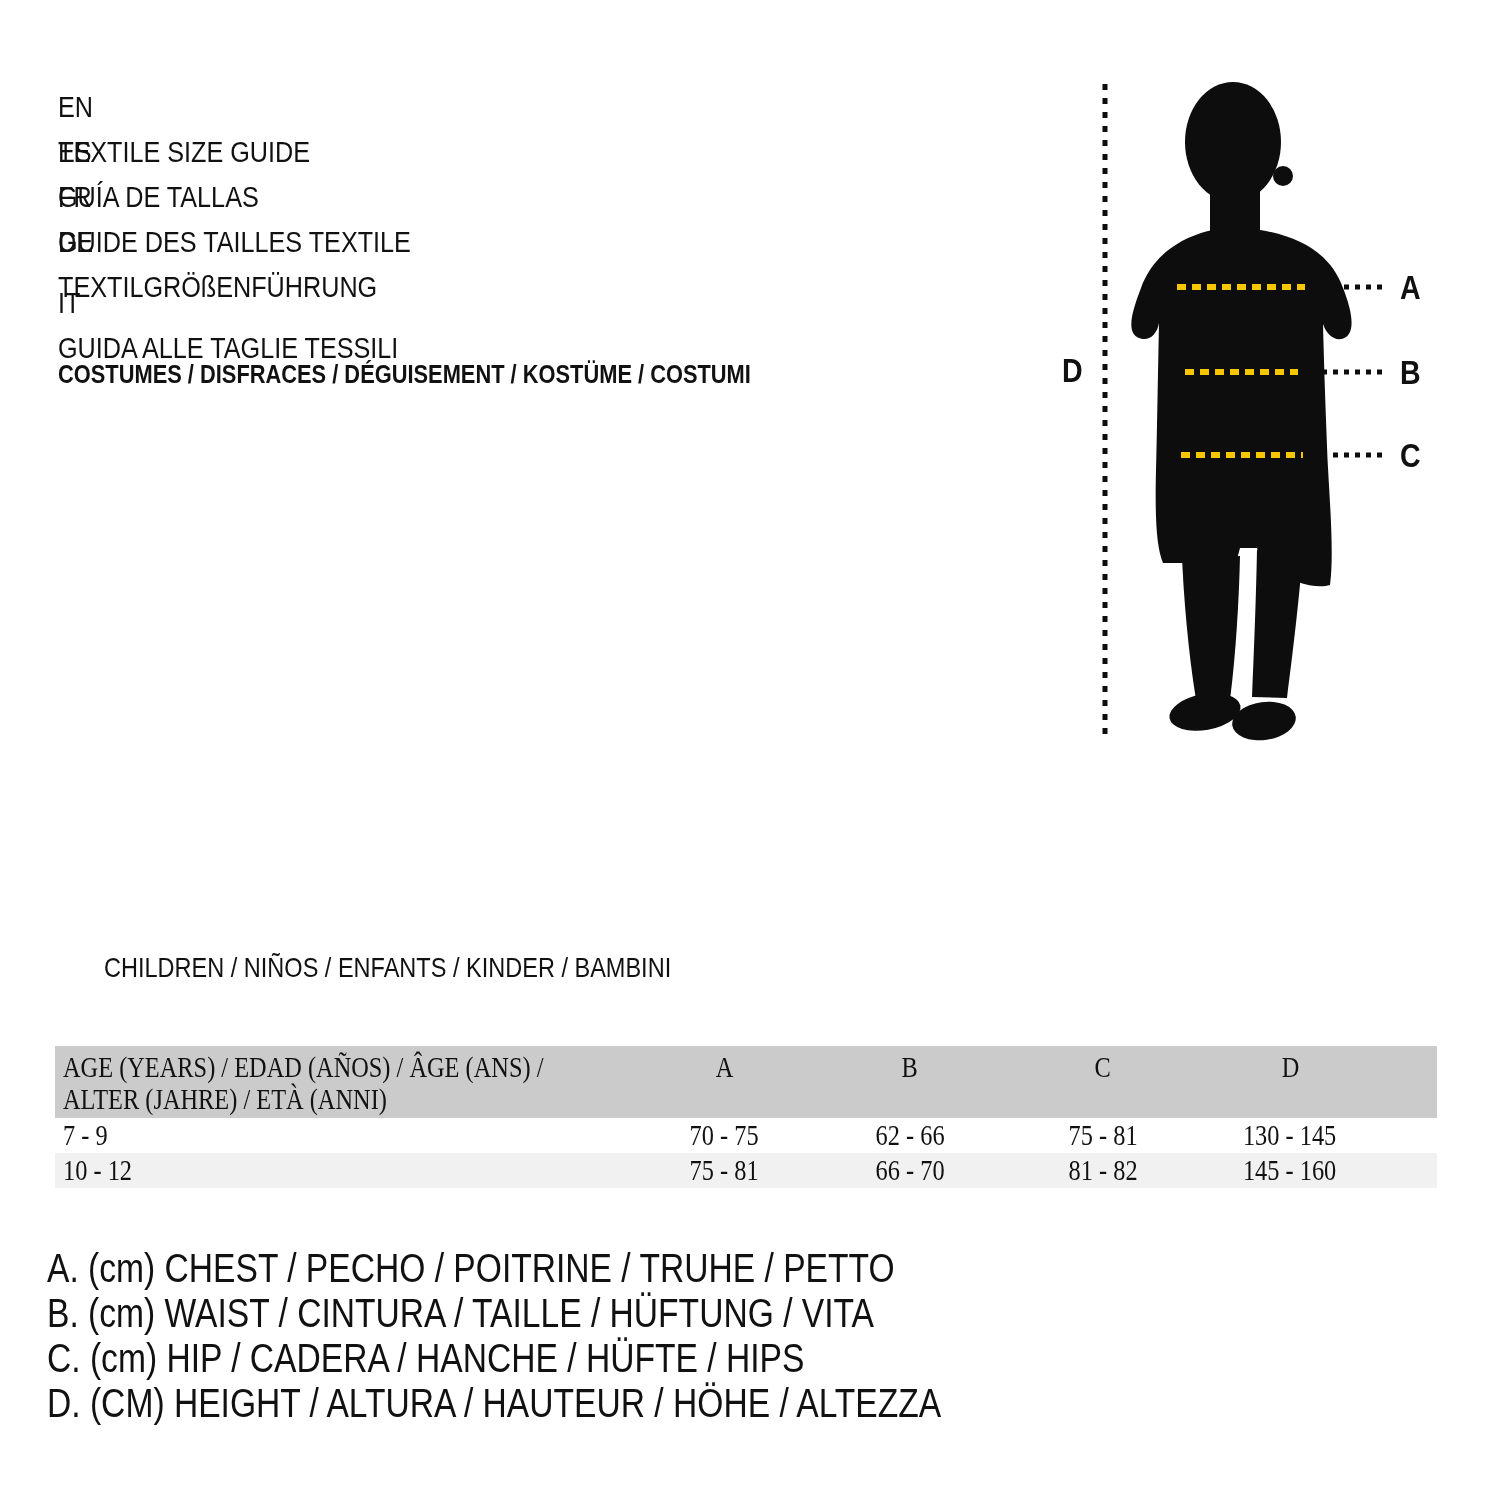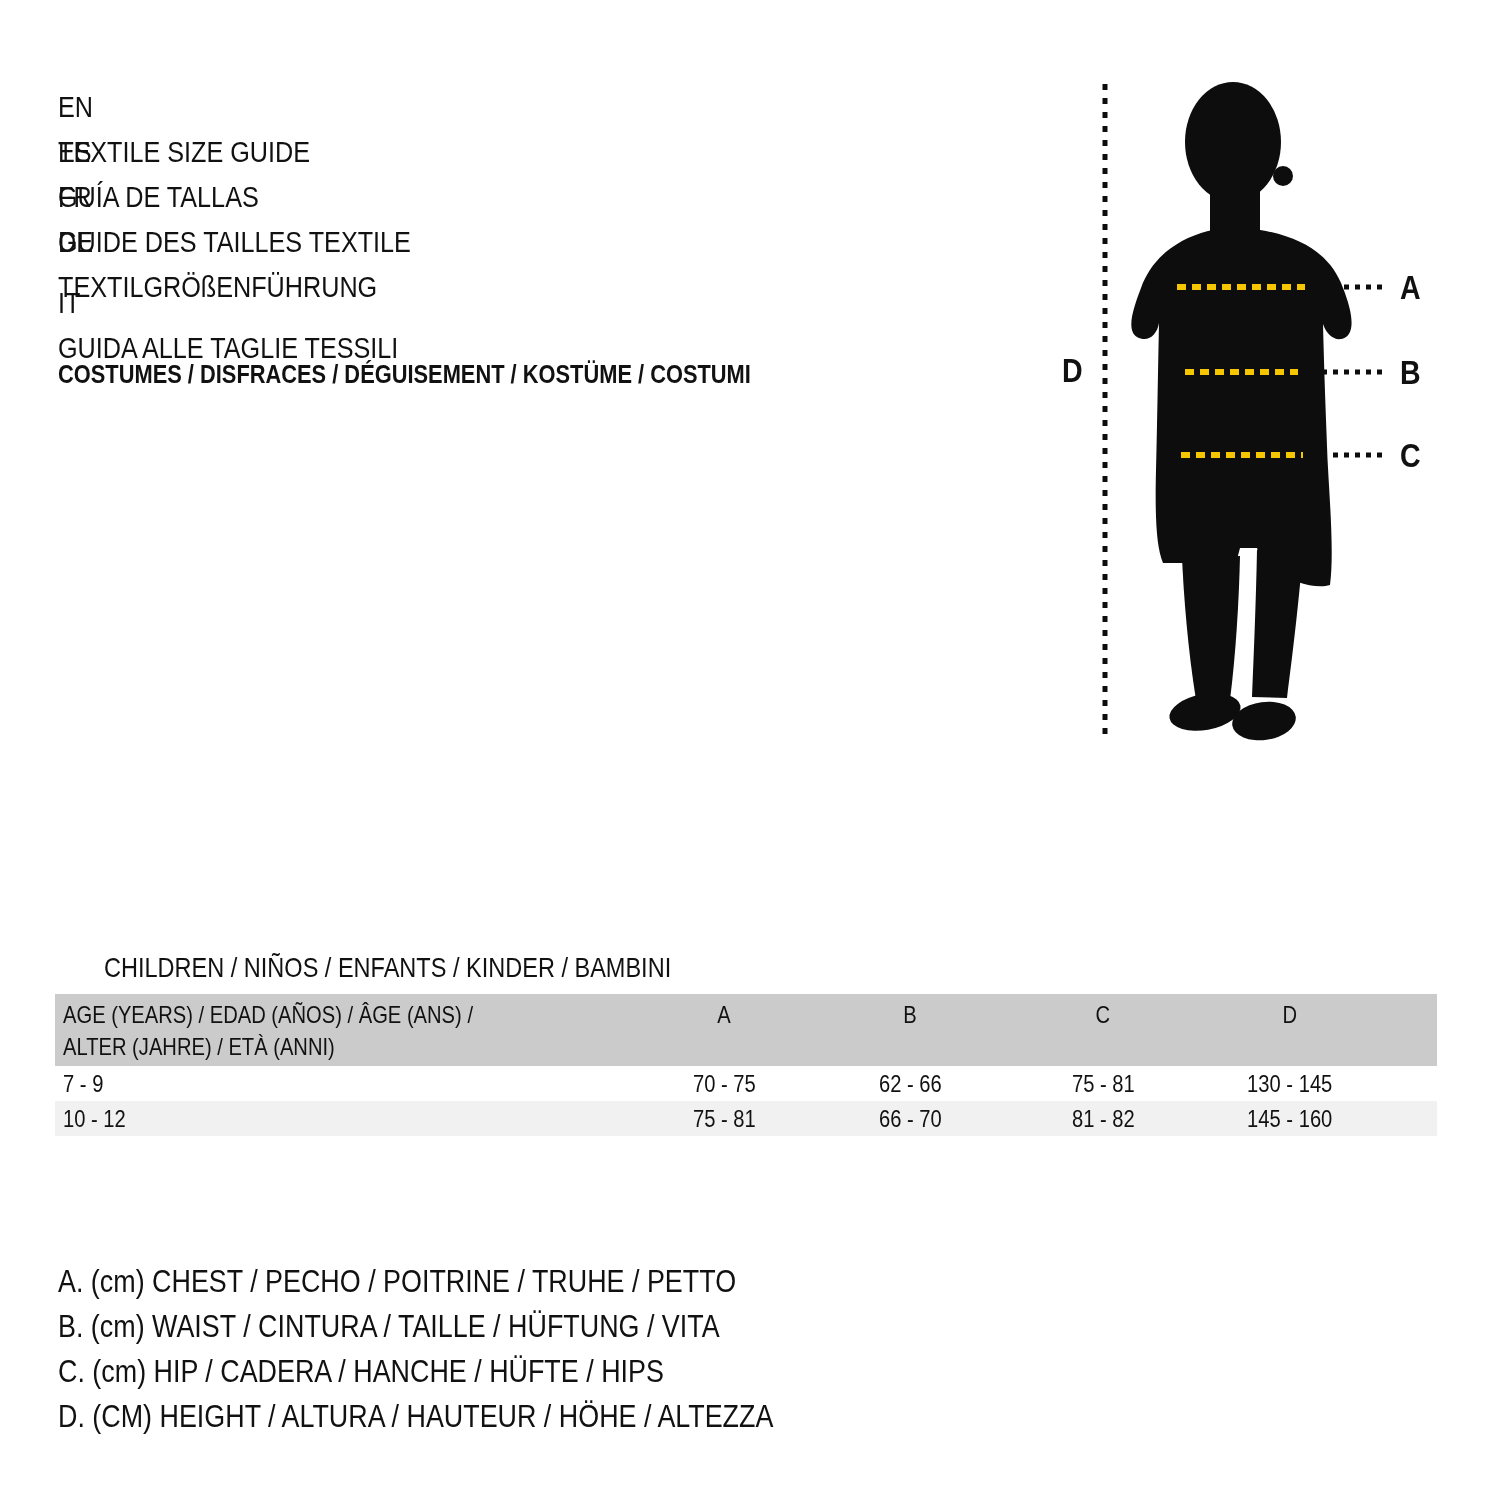--- a/index.html
+++ b/index.html
@@ -14,32 +14,32 @@
 
   
   .lang-row{left:58px;height:45px;line-height:45px;font-size:30px;margin-top:8px;}
   .lang-code{display:inline-block;width:72px;}
 
   .costumes{left:58px;top:352px;height:45px;line-height:45px;font-size:26px;font-weight:700;}
 
   .children-heading{left:58px;top:946px;height:44px;line-height:44px;font-size:28px;margin-left:46px;}
 
   
-  .size-table{left:55px;top:994px;width:1382px;font-size:24px;}
+  .size-table{left:55px;top:1046px;width:1382px;font-size:29px;font-family:Liberation Serif, serif;}
   .tbl-header{position:relative;height:72px;background:#cbcbcb;}
   .tbl-header .hline{position:absolute;left:8px;height:30px;line-height:30px;}
   .tbl-row{position:relative;height:35px;line-height:35px;}
   .tbl-row.alt{background:#f1f1f1;}
   .age-cell{position:absolute;left:8px;top:0;}
   .col-cell{position:absolute;top:0;width:180px;text-align:center;}
   .col-a{left:579px;} .col-b{left:765px;} .col-c{left:958px;} .col-d{left:1145px;}
   .tbl-header .col-cell{top:6px;height:30px;line-height:30px;}
 
   
-  .legend-row{left:58px;height:44px;line-height:44px;font-size:32px;margin-top:13px;}
+  .legend-row{left:47px;height:44px;line-height:44px;font-size:40px;}
 
   
   .fig-label{font-size:34px;font-weight:700;width:48px;text-align:center;height:36px;line-height:36px;}
 </style>
 </head>
 <body>
 
 <div class="abs">
   <div class="abs lang-row" style="top:76px"><span class="cx lang-code">EN</span><span class="cx">TEXTILE SIZE GUIDE</span></div>
   <div class="abs lang-row" style="top:121px"><span class="cx lang-code">ES</span><span class="cx">GUÍA DE TALLAS</span></div>

